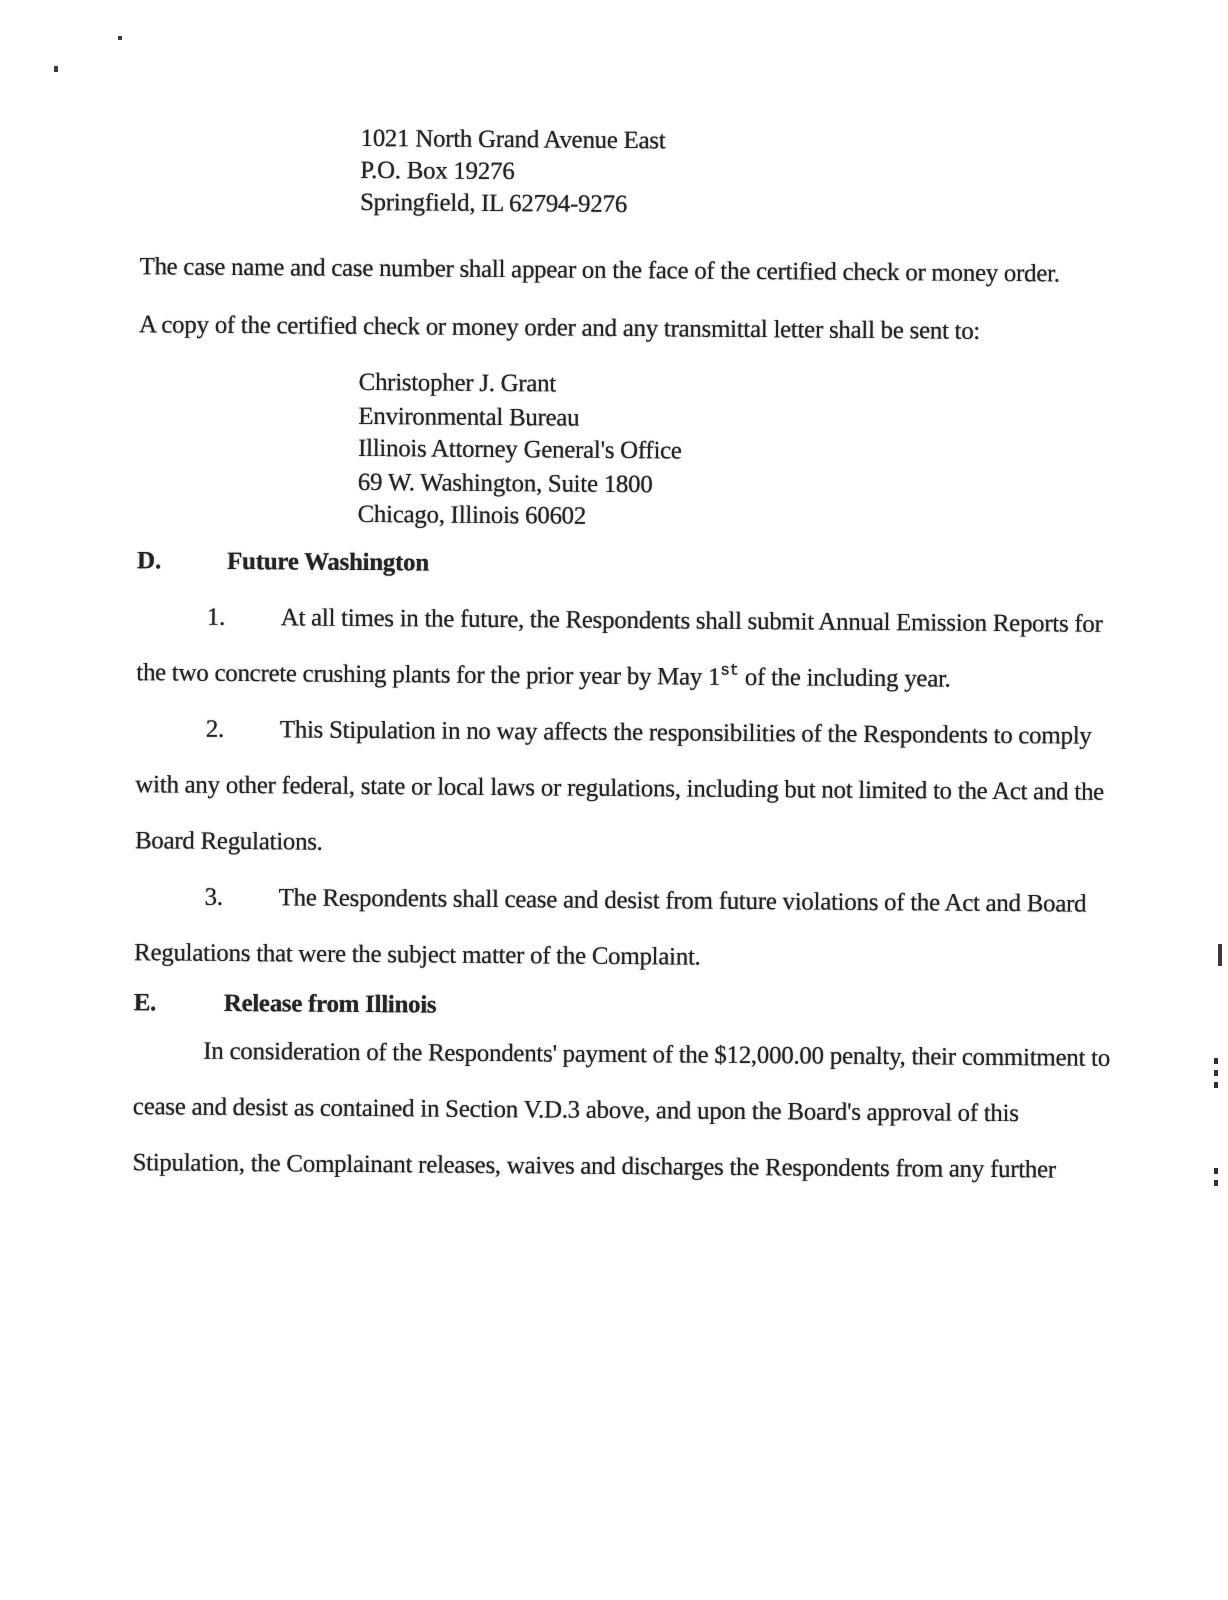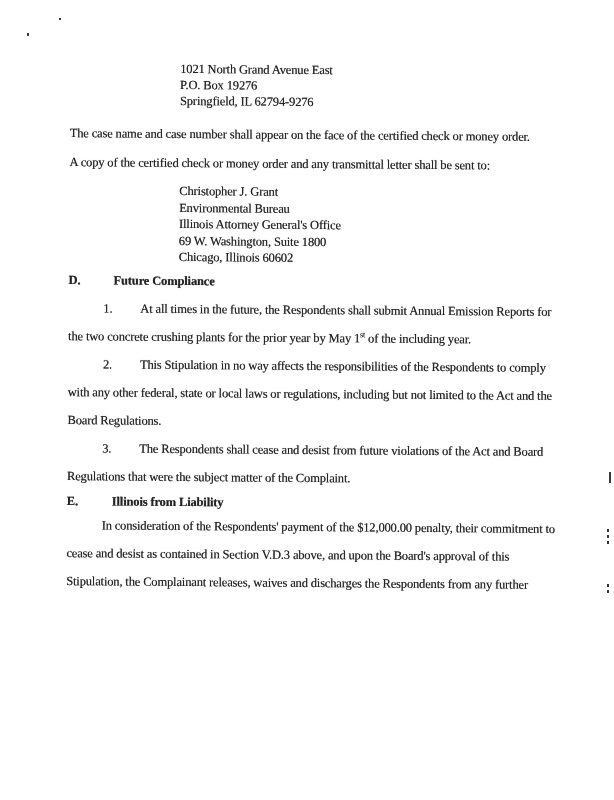--- a/index.html
+++ b/index.html
@@ -68,20 +68,21 @@
   p.flow-para {
     margin: 0;
     margin-top: 2px;
     line-height: 28px;
     text-indent: 35px;
   }
   sup.ord {
     font-size: 8px;
     vertical-align: super;
     line-height: 0;
+    font-family: Liberation Mono, monospace;
   }
   .page-number {
     position: absolute;
     left: 290px;
     top: 698px;
     font-size: 12.5px;
     color: #2a2a2a;
     text-shadow: 0 0 0.7px rgba(50,50,50,0.7);
   }
   
@@ -123,37 +124,37 @@
 
     <div class="addr-block second">
       <div class="addr-line">Christopher J. Grant</div>
       <div class="addr-line">Environmental Bureau</div>
       <div class="addr-line">Illinois Attorney General's Office</div>
       <div class="addr-line">69 W. Washington, Suite 1800</div>
       <div class="addr-line">Chicago, Illinois 60602</div>
     </div>
 
     <p class="sec-heading">
-      <span class="sec-label">D.</span><span>Future Compliance</span>
+      <span class="sec-label">D.</span><span>Future Washington</span>
     </p>
 
     <div class="numbered-block">
       <p class="numbered">
         <span class="num">1.</span><span>At all times in the future, the Respondents shall submit Annual Emission Reports for the two concrete crushing plants for the prior year by May 1</span><sup class="ord">st</sup><span> of the including year.</span>
       </p>
       <p class="numbered">
         <span class="num">2.</span><span>This Stipulation in no way affects the responsibilities of the Respondents to comply with any other federal, state or local laws or regulations, including but not limited to the Act and the Board Regulations.</span>
       </p>
       <p class="numbered">
         <span class="num">3.</span><span>The Respondents shall cease and desist from future violations of the Act and Board Regulations that were the subject matter of the Complaint.</span>
       </p>
     </div>
 
     <p class="sec-heading heading-e">
-      <span class="sec-label">E.</span><span>Illinois from Liability</span>
+      <span class="sec-label">E.</span><span>Release from Illinois</span>
     </p>
 
     <p class="flow-para">In consideration of the Respondents' payment of the $12,000.00 penalty, their commitment to cease and desist as contained in Section V.D.3 above, and upon the Board's approval of this Stipulation, the Complainant releases, waives and discharges the Respondents from any further liability or penalties for the violations of the Act and Board Regulations that were the subject matter of the Complaint herein. The release set forth above does not extend to any matters other than those expressly specified in Complainant's Complaint filed on</p>
 
   </div>
 
   <div class="page-number">3</div>
 
 </div>
 

